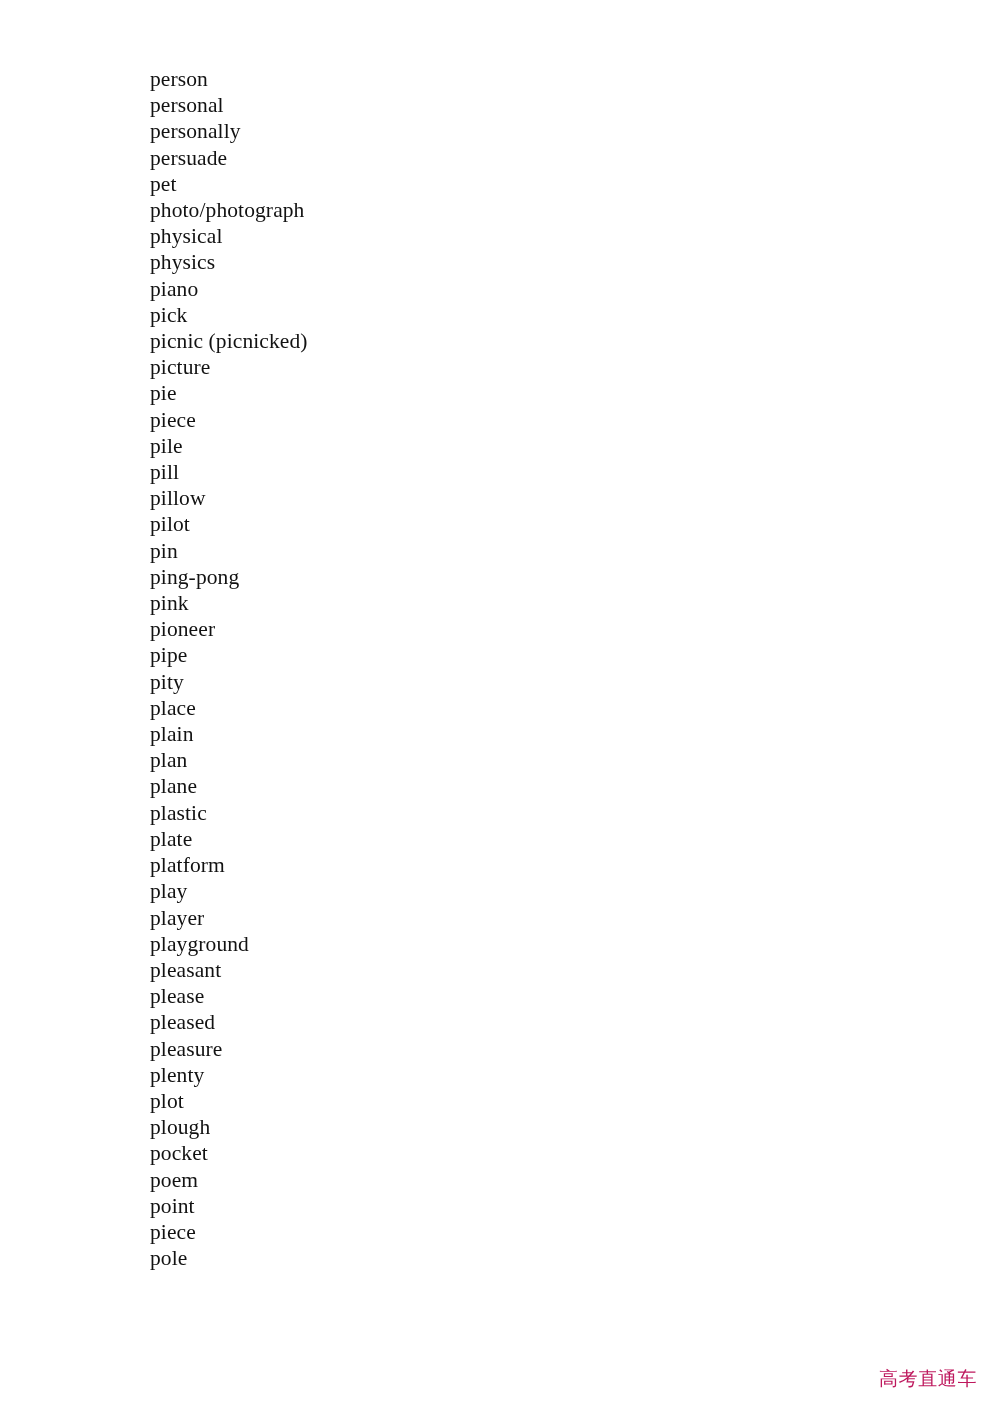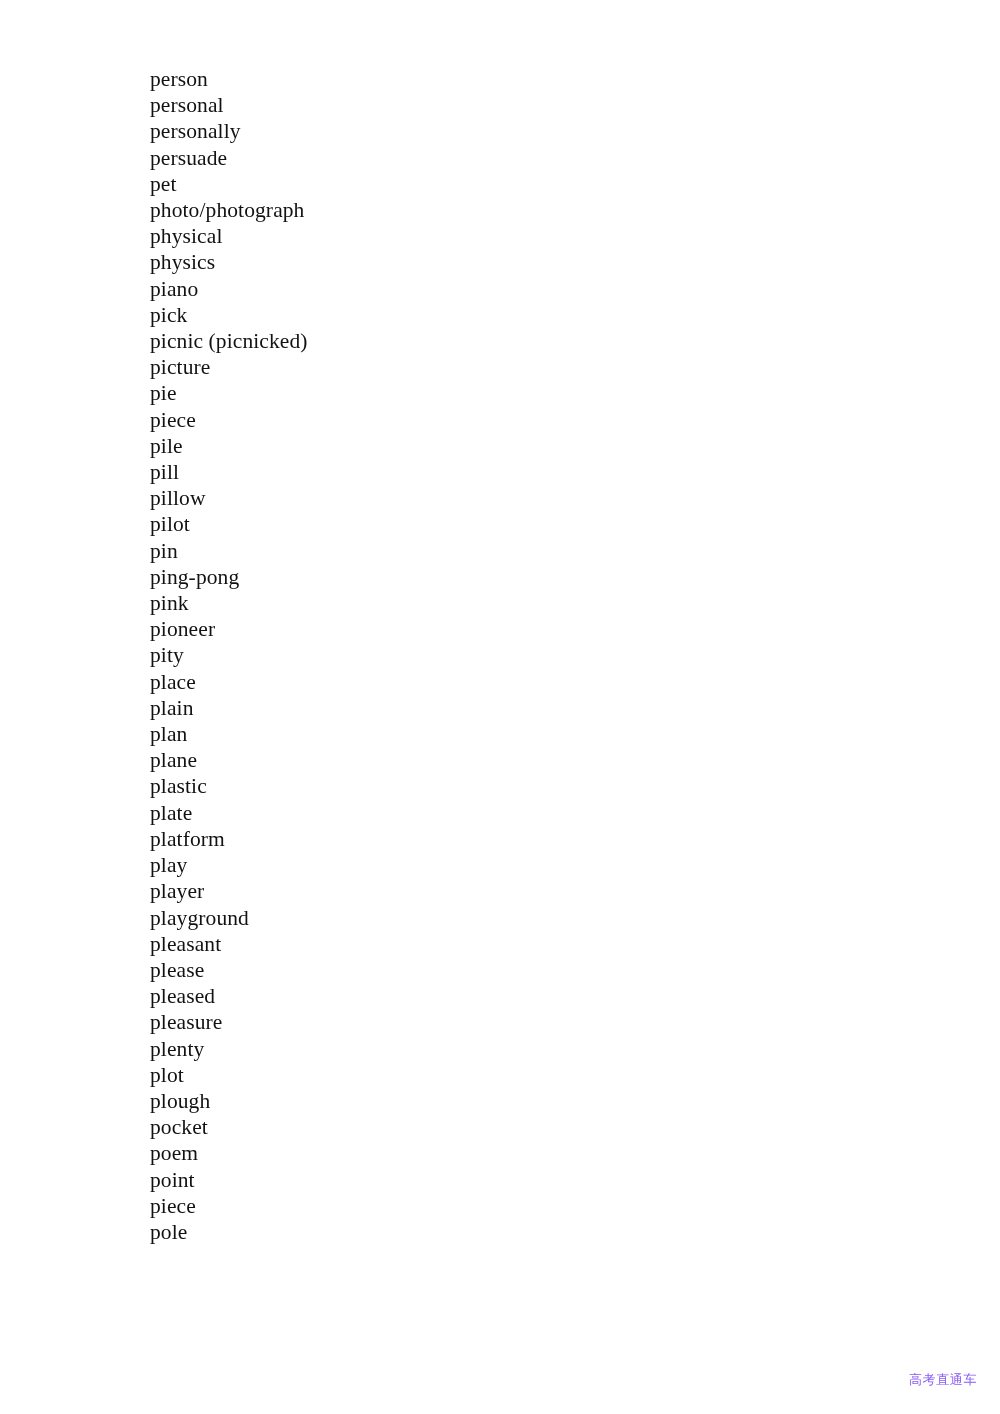--- a/index.html
+++ b/index.html
@@ -42,24 +42,24 @@
     color: #121212;
     white-space: nowrap;
     letter-spacing: 0.1px;
     font-weight: 400;
   }
 
   #watermark {
     position: absolute;
     right: 15px;
     top: 1371px;
-    font-family: Liberation Sans, sans-serif;
-    font-size: 13px;
+    font-family: Liberation Mono, monospace;
+    font-size: 19px;
     line-height: 18px;
-    color: #8b5cf6;
+    color: #be185d;
     letter-spacing: 0.6px;
     white-space: nowrap;
     user-select: none;
   }
 </style>
 </head>
 <body>
 
 <div id="page">
 
@@ -79,20 +79,21 @@
       <li>pie</li>
       <li>piece</li>
       <li>pile</li>
       <li>pill</li>
       <li>pillow</li>
       <li>pilot</li>
       <li>pin</li>
       <li>ping-pong</li>
       <li>pink</li>
       <li>pioneer</li>
+      <li>pipe</li>
       <li>pity</li>
       <li>place</li>
       <li>plain</li>
       <li>plan</li>
       <li>plane</li>
       <li>plastic</li>
       <li>plate</li>
       <li>platform</li>
       <li>play</li>
       <li>player</li>

